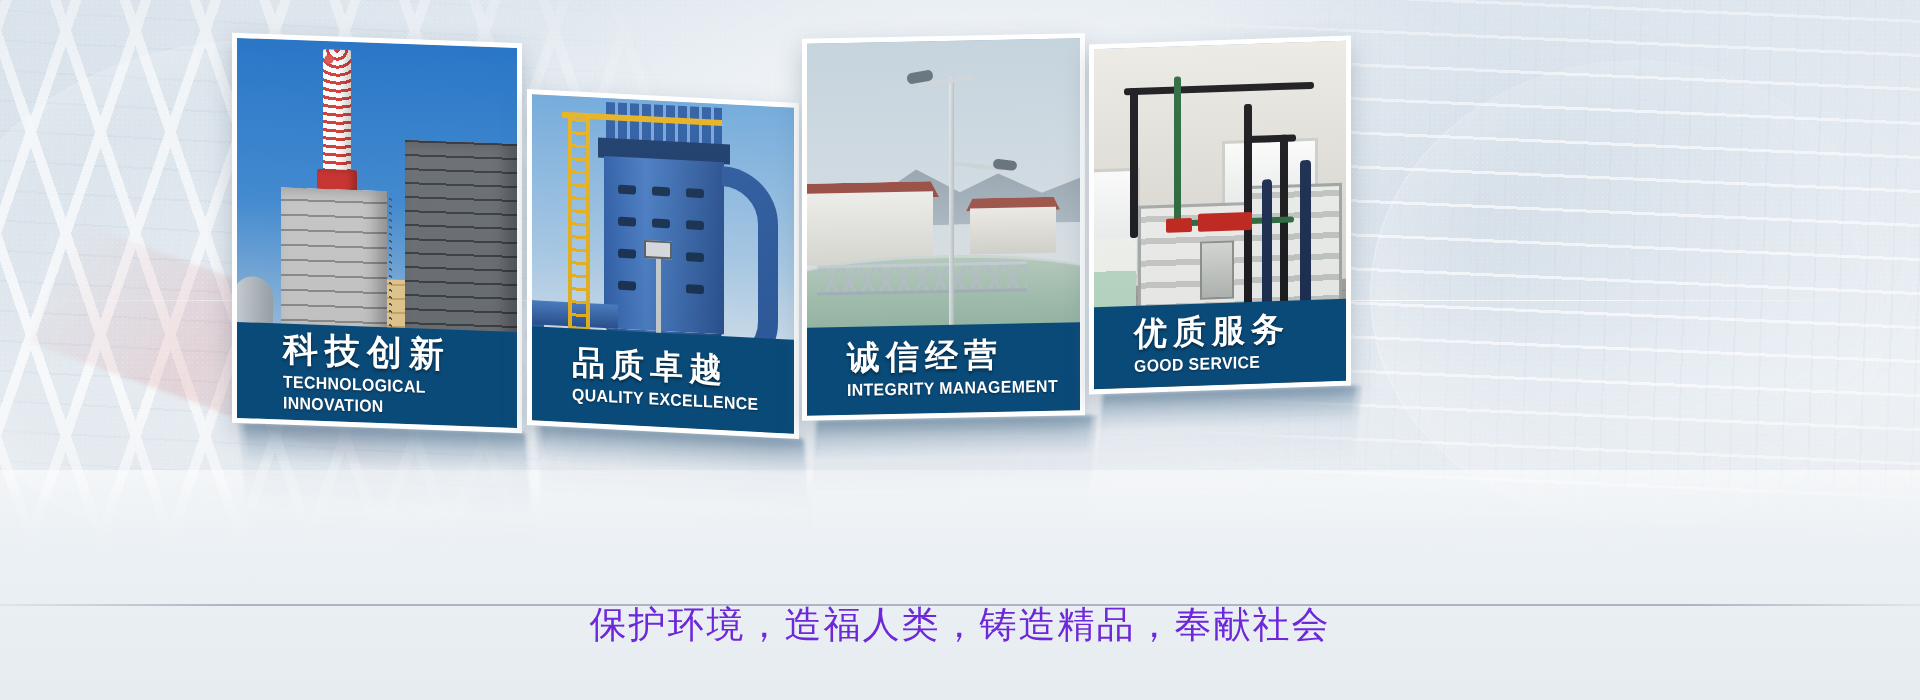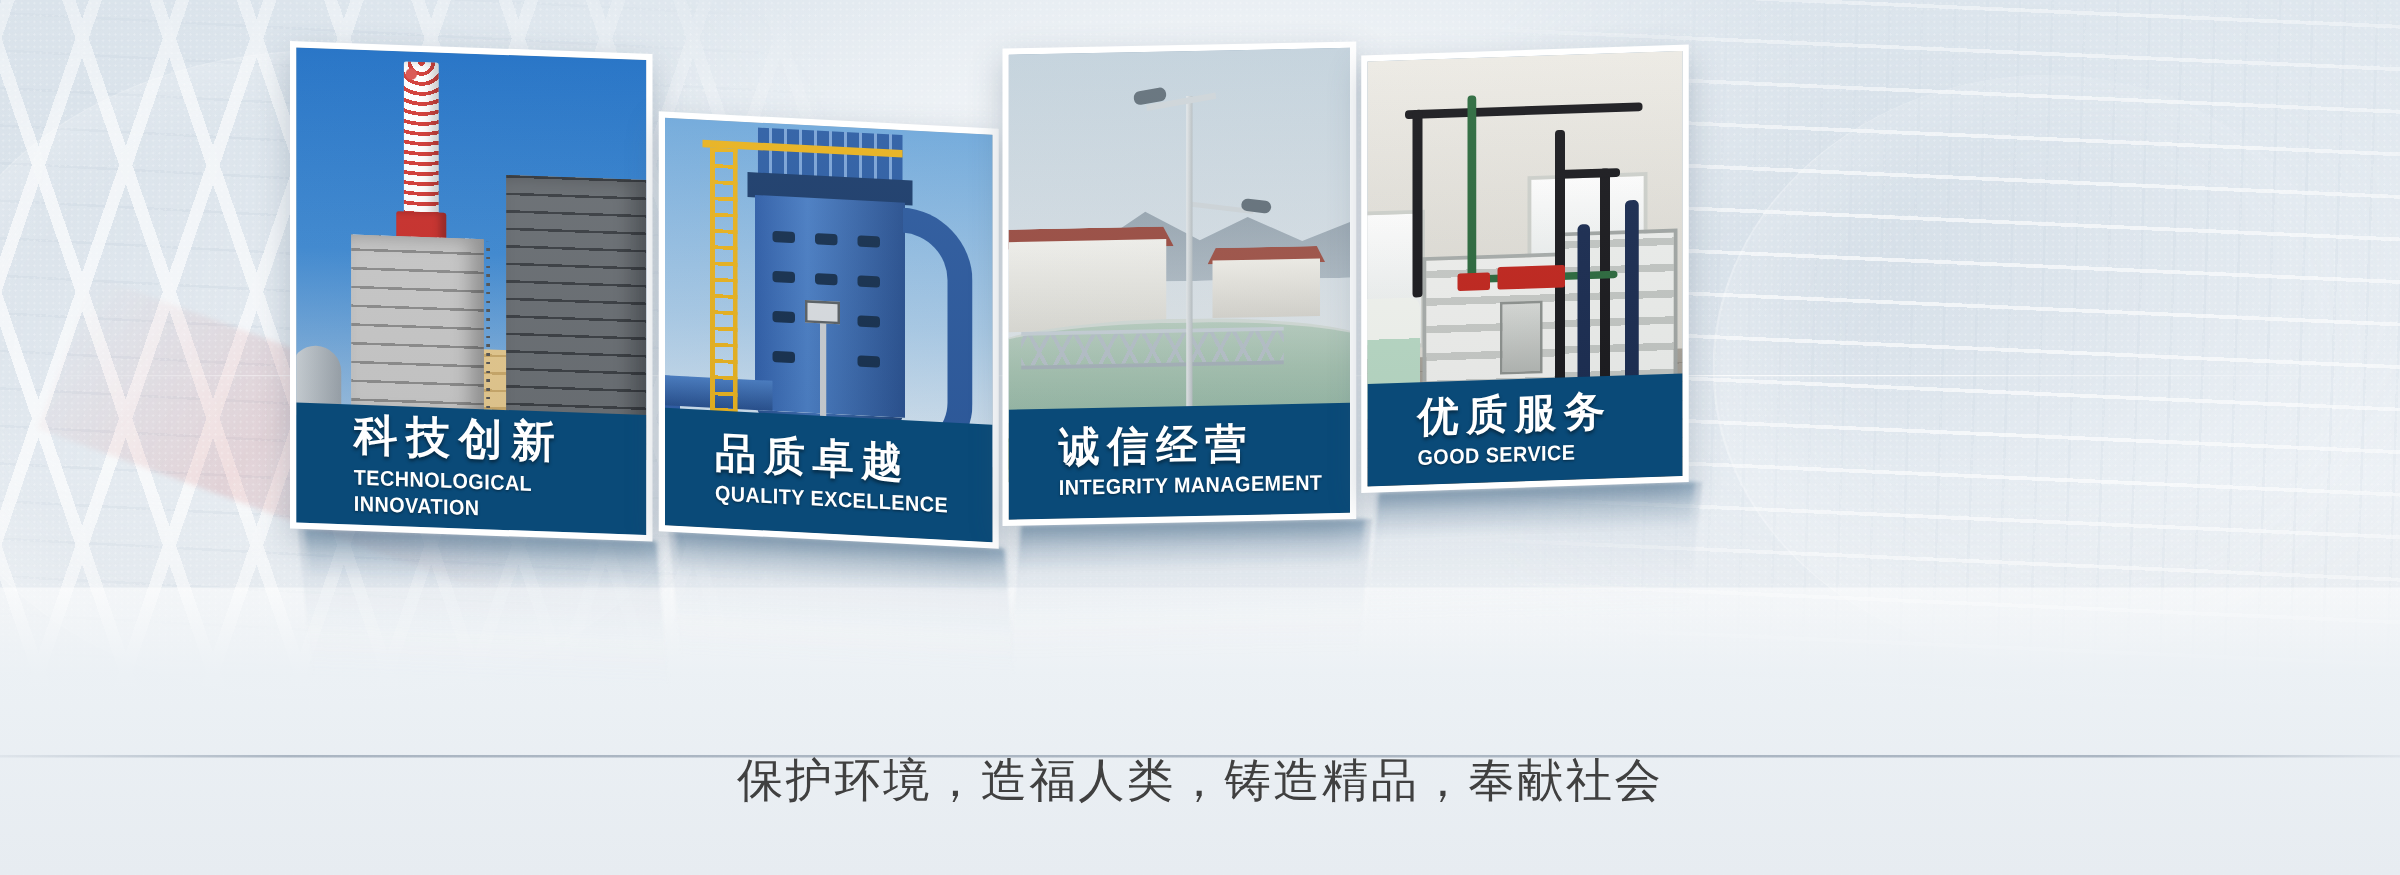--- a/index.html
+++ b/index.html
@@ -320,21 +320,21 @@
   #rd1{ left:246px; top:428px; width:282px; height:40px; transform:skewY(2deg) skewX(7deg);}
   #rd2{ left:542px; top:432px; width:264px; height:36px; transform:skewY(3deg) skewX(7deg);}
   #rd3{ left:814px; top:418px; width:276px; height:38px; transform:skewY(-1deg) skewX(-7deg);}
   #rd4{ left:1100px; top:390px; width:254px; height:36px; transform:skewY(-2deg) skewX(-7deg);}
 
   
   .tagline{
     position:absolute; left:0; right:0; top:600px;
     text-align:center;
     font-size:37px;
-    color:#404040;
+    color:#6d28d9;
     letter-spacing:2px;
     font-family:"DejaVu Sans","Liberation Sans",sans-serif;
     line-height:1.35;
   }
 </style>
 </head>
 <body>
 
 <div id="stage">
 

